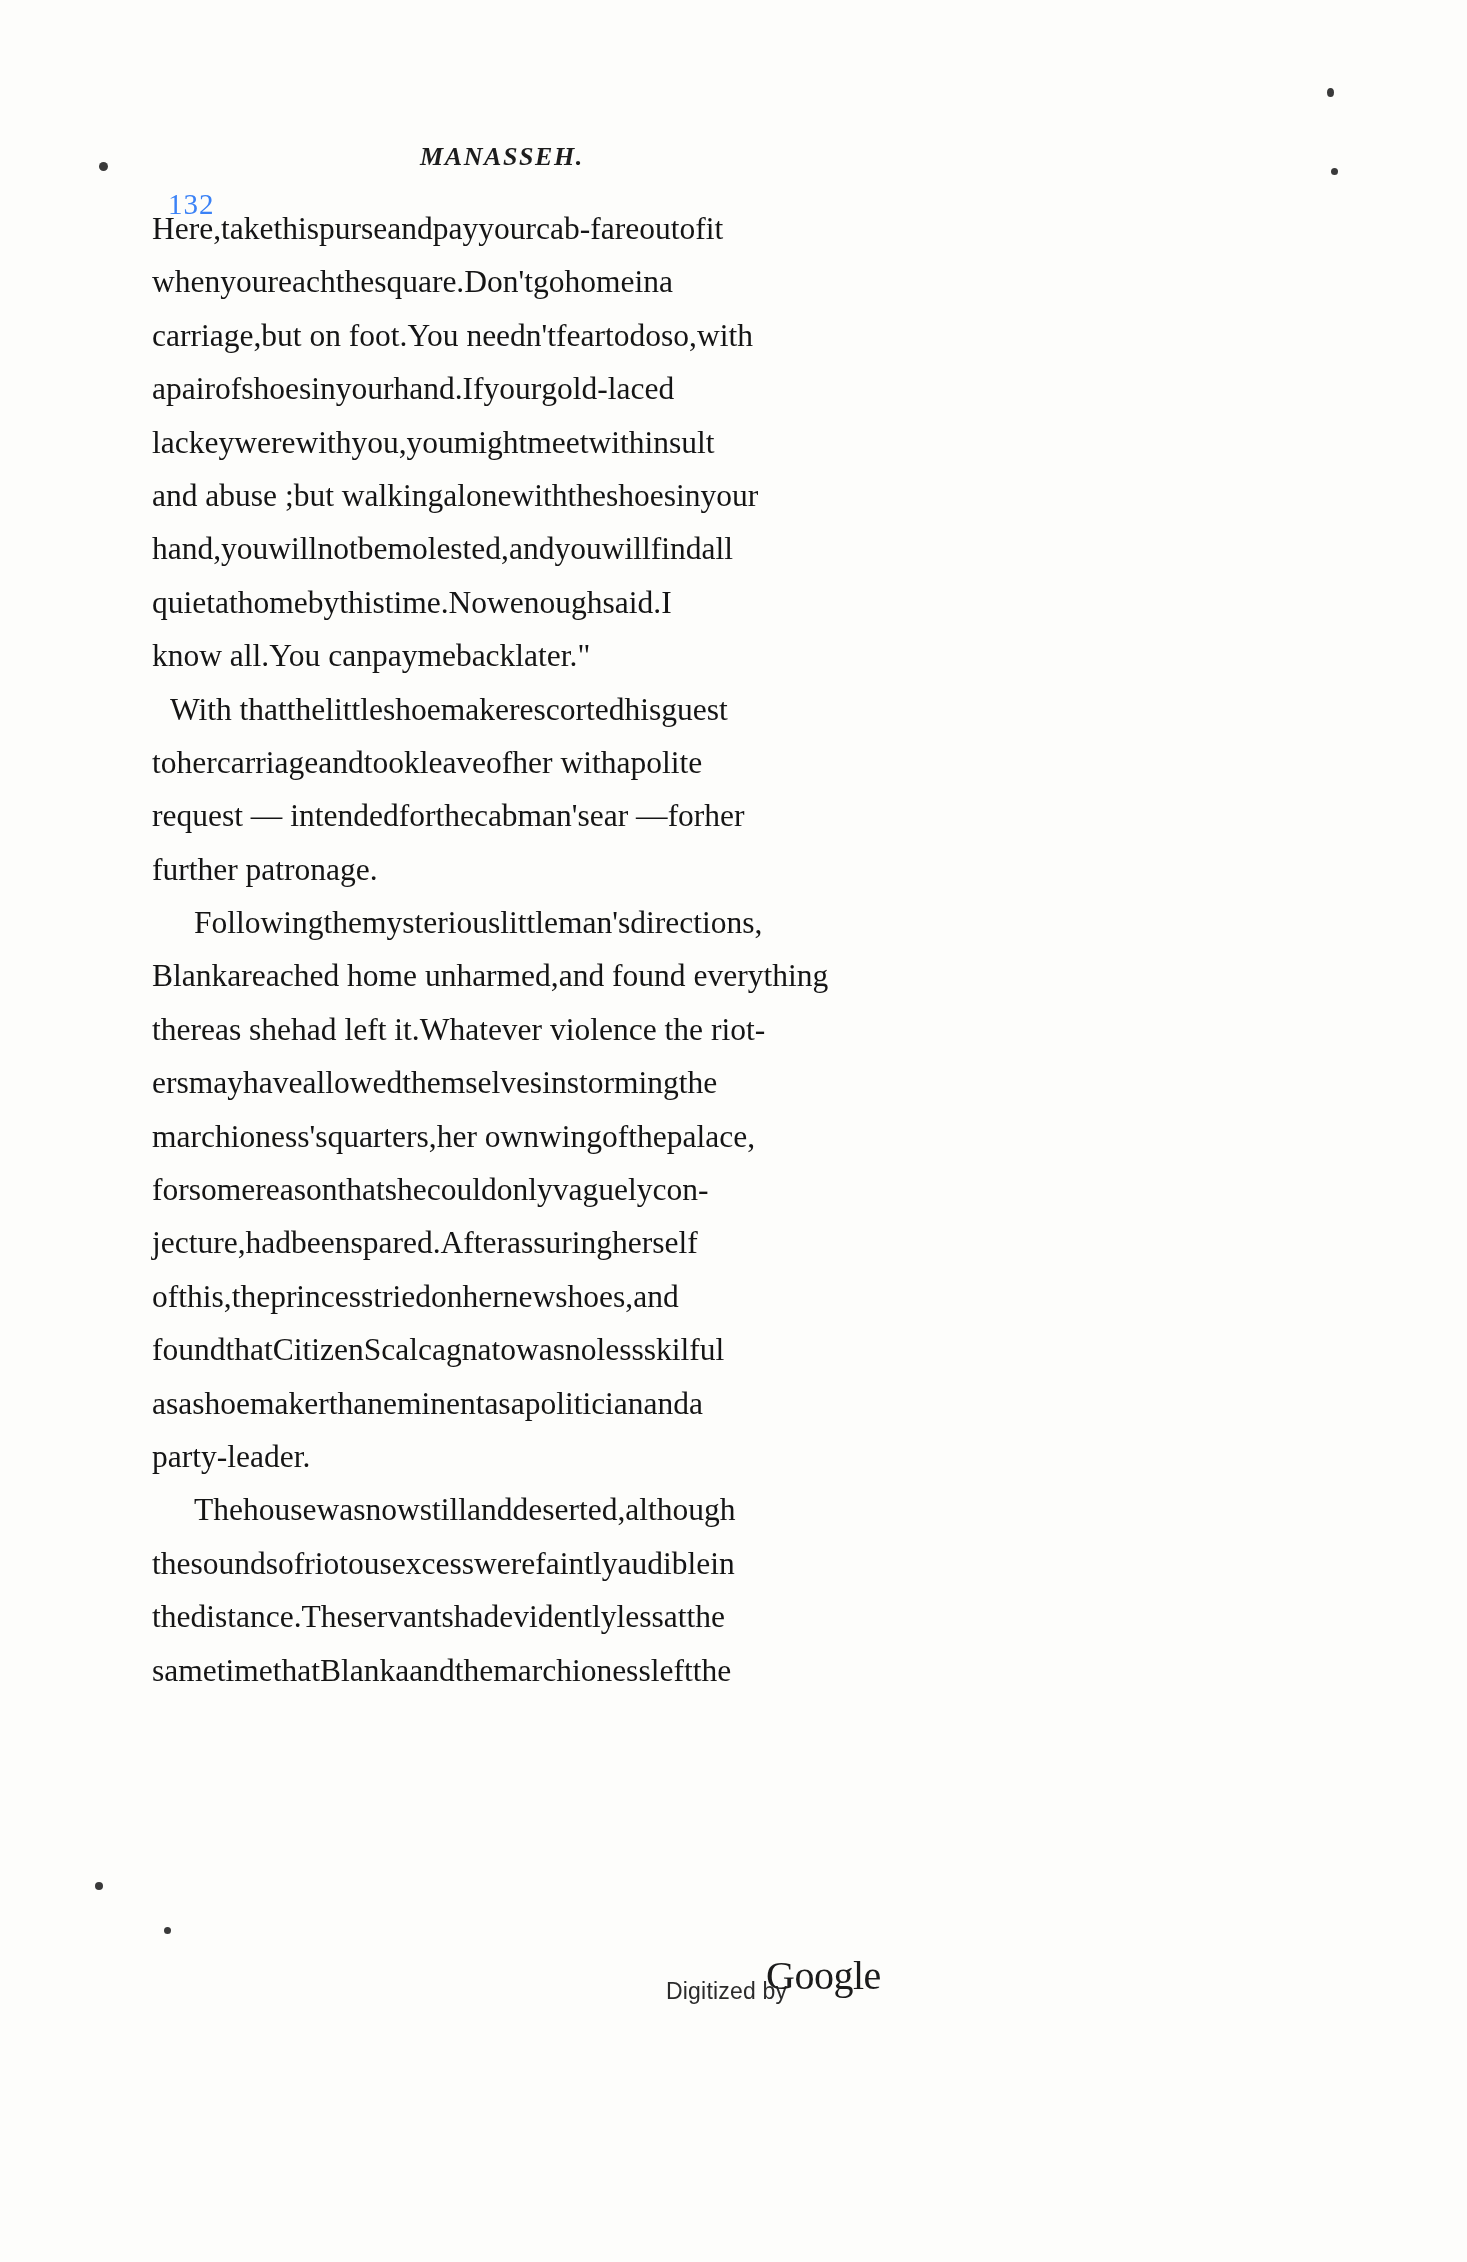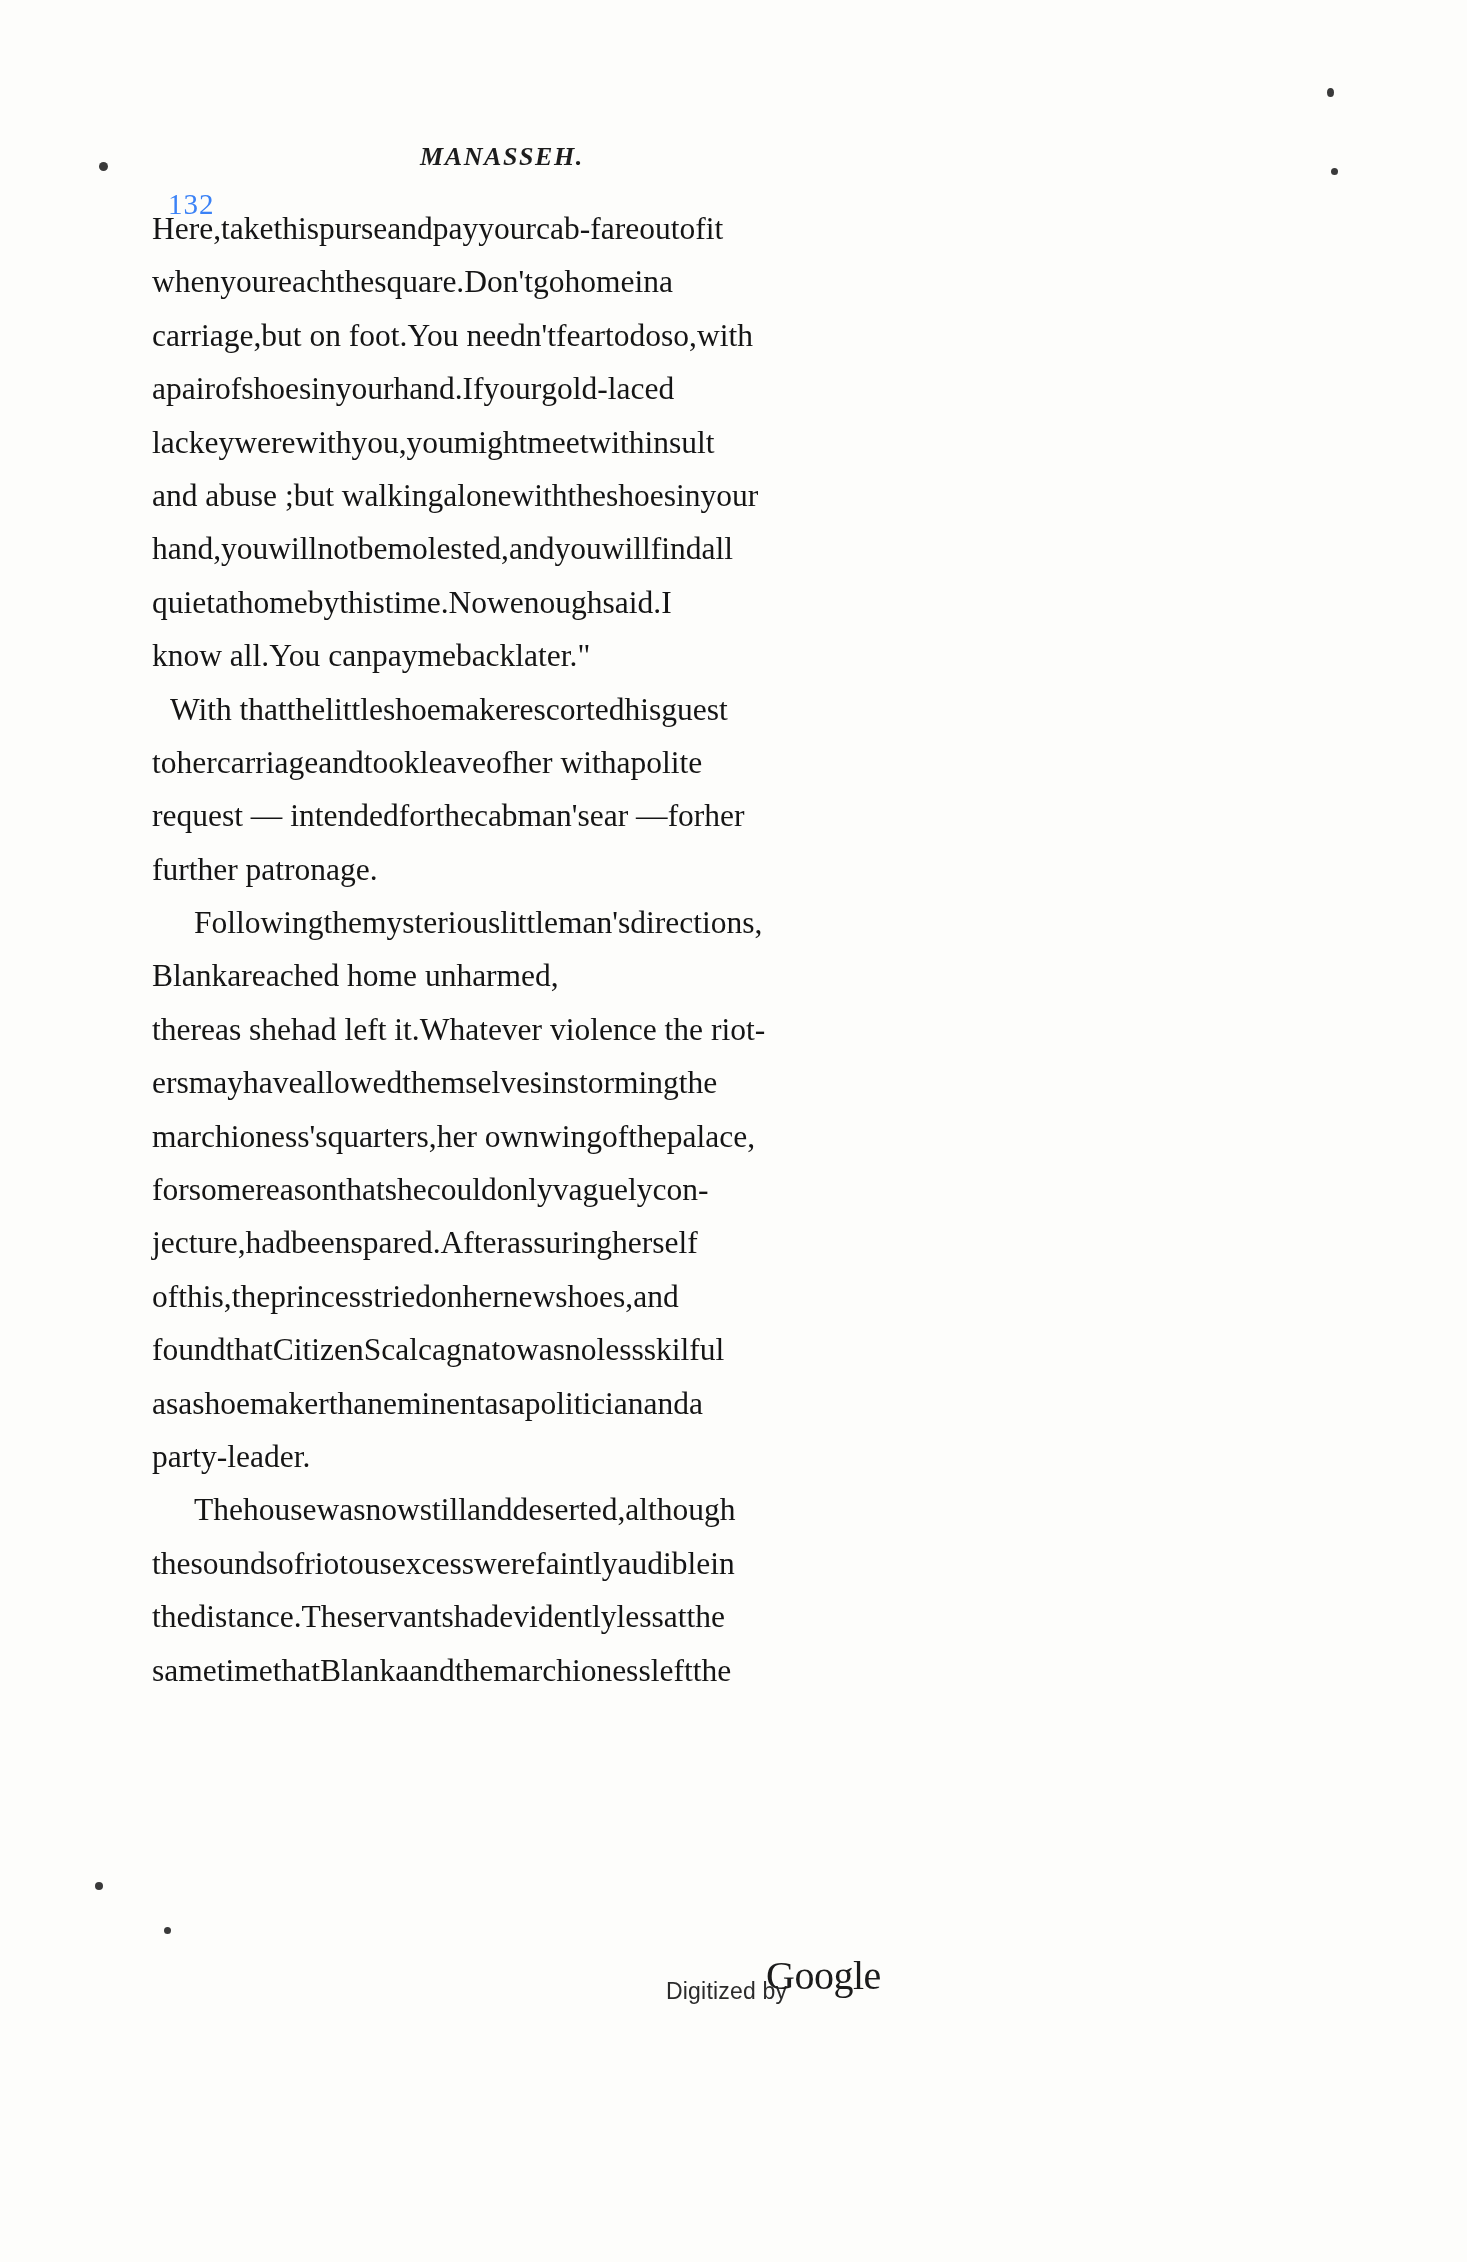--- a/index.html
+++ b/index.html
@@ -265,20 +265,21 @@
         <span>Following</span>
         <span>the</span>
         <span>mysterious</span>
         <span>little</span>
         <span>man's</span>
         <span>directions,</span>
       </div>
       <div class="line j">
         <span>Blanka</span>
         <span>reached home unharmed,</span>
+        <span>and found everything</span>
       </div>
       <div class="line j">
         <span>there</span>
         <span>as she</span>
         <span>had left it.</span>
         <span>Whatever violence the riot-</span>
       </div>
       <div class="line j">
         <span>ers</span>
         <span>may</span>

